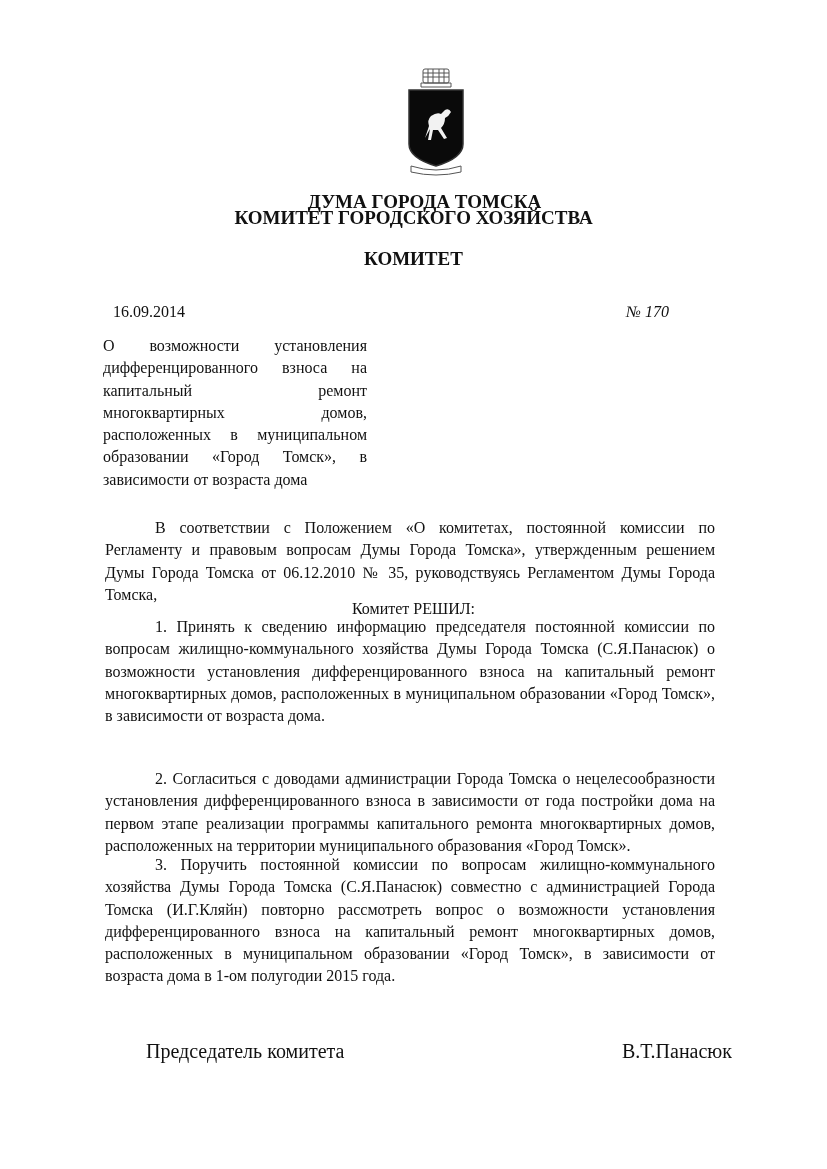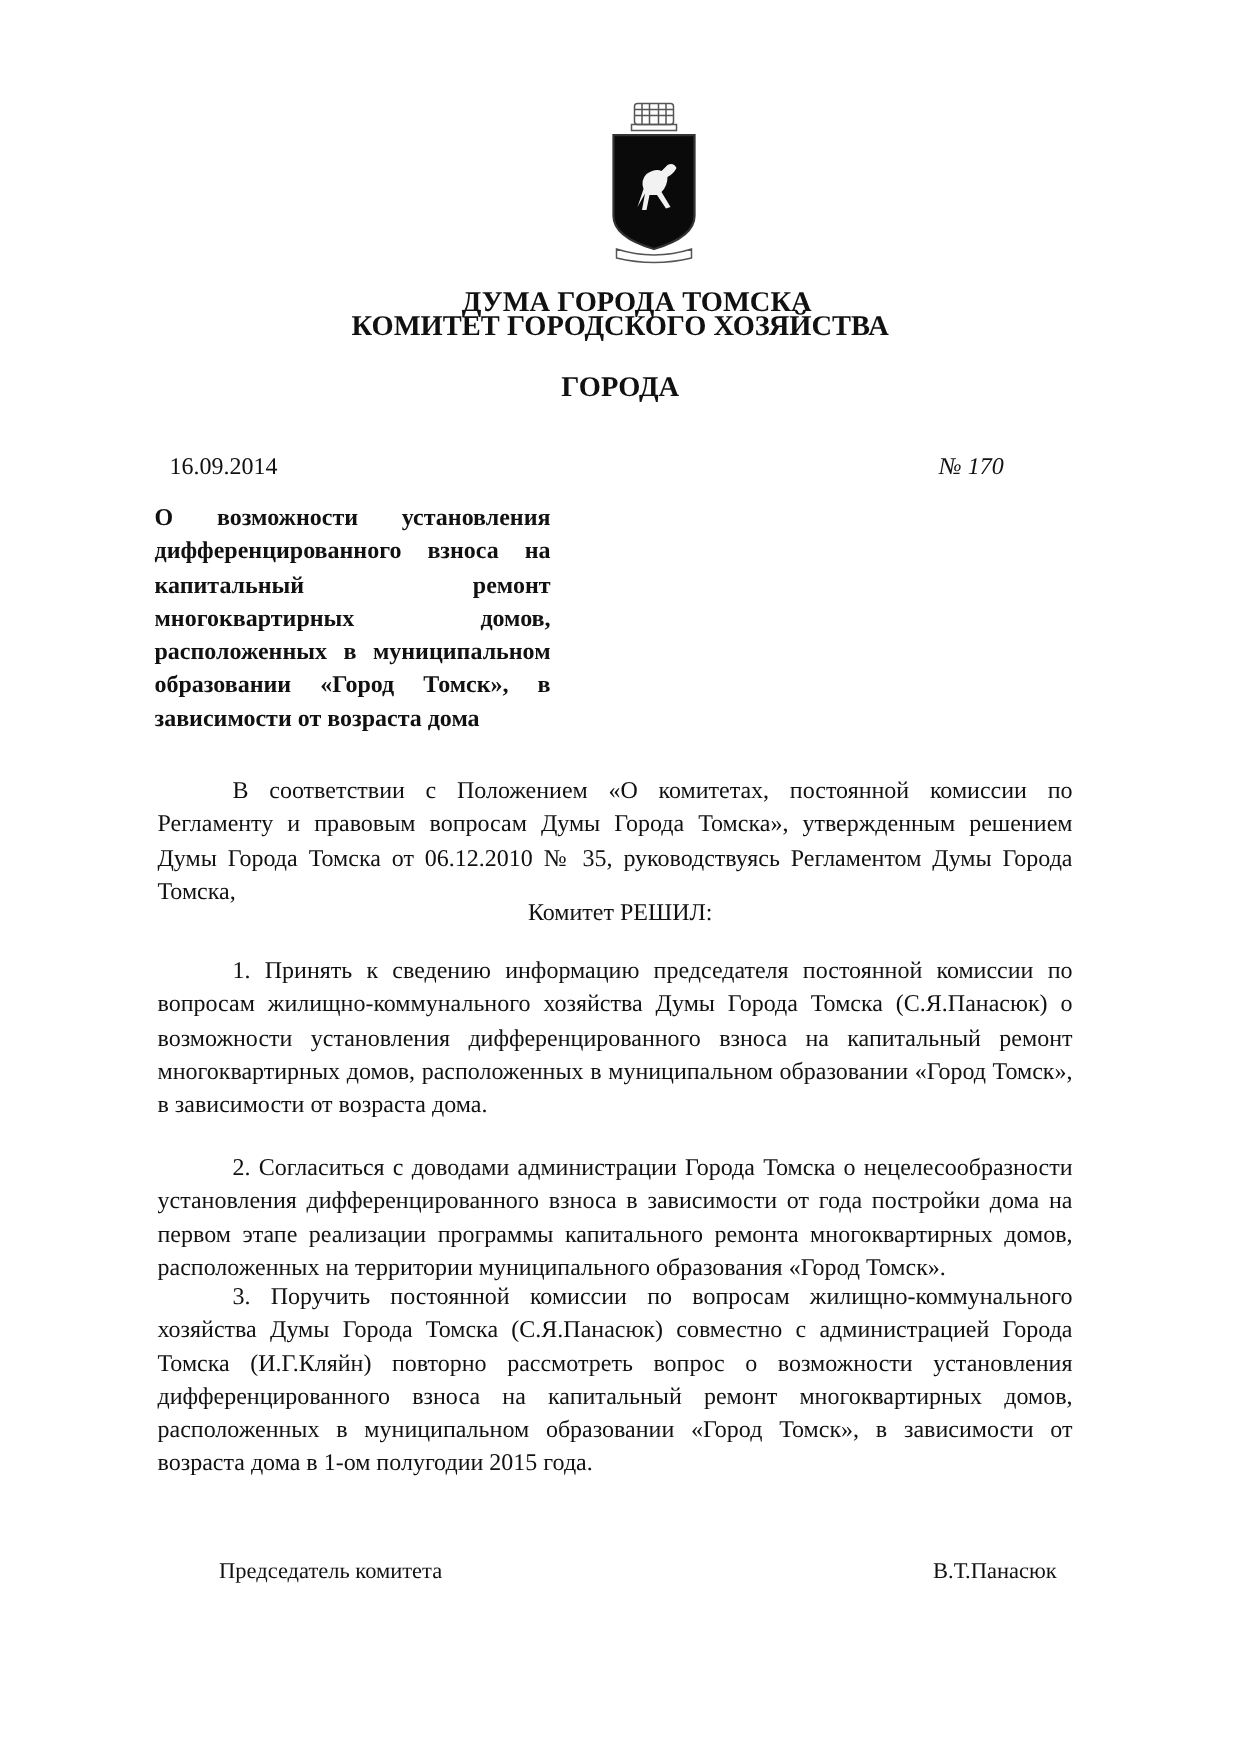--- a/index.html
+++ b/index.html
@@ -1,25 +1,25 @@
 <!DOCTYPE html>
 <html><head>
 <meta charset="utf-8">
 <style>
   html, body { margin: 0; padding: 0; background: #ffffff; }
   body { width: 827px; height: 1169px; position: relative; overflow: hidden;
          font-family: "Liberation Serif", serif; color: #111; }
   .emblem { position: absolute; left: 403px; top: 66px; width: 66px; height: 110px; }
   .h1 { position: absolute; left: 0; width: 827px; text-align: center; font-weight: bold; font-size: 19px; }
   .meta { position: absolute; top: 303px; font-size: 16px; }
-  .subject { position: absolute; left: 103px; top: 335px; width: 264px; font-weight: bold; font-size: 16px;
+  .subject { position: absolute; left: 103px; top: 335px; width: 264px; font-weight: normal; font-size: 16px;
              line-height: 22.3px; text-align: justify; }
   .para { position: absolute; left: 105px; width: 610px; font-size: 16px; line-height: 22.3px; text-align: justify; text-indent: 50px; }
   .center { position: absolute; left: 0; width: 827px; text-align: center; font-size: 16px; }
-  .sig { position: absolute; top: 1040px; font-size: 15px; }
+  .sig { position: absolute; top: 1040px; font-size: 20px; }
 </style>
 </head>
 <body>
 
 <svg class="emblem" viewBox="0 0 66 110">
 
   <g fill="none" stroke="#555" stroke-width="1">
     <rect x="20" y="3" width="26" height="14" rx="2"></rect>
     <path d="M20 7 H46 M20 11 H46 M25 3 V17 M30 3 V17 M36 3 V17 M41 3 V17"></path>
     <path d="M18 17 H48 V21 H18 Z"></path>
@@ -27,29 +27,29 @@
 
   <path d="M6 24 H60 V78 Q60 92 33 100 Q6 92 6 78 Z" fill="#0a0a0a" stroke="#333" stroke-width="1.5"></path>
 
   <path d="M22 72 L26 60 Q24 54 28 50 Q34 46 38 48 L42 44 Q46 42 48 46 Q46 50 42 52 Q42 58 38 62 L44 72 L41 73 L35 64 L30 64 L28 74 L25 74 L27 63 Z" fill="#f2f2f2"></path>
 
   <path d="M8 100 Q33 108 58 100 L58 106 Q33 112 8 106 Z" fill="#fff" stroke="#555" stroke-width="1"></path>
 </svg>
 
 <div class="h1" style="top:191px;padding-left:11px;">ДУМА ГОРОДА ТОМСКА</div>
 <div class="h1" style="top:207px;">КОМИТЕТ ГОРОДСКОГО ХОЗЯЙСТВА</div>
-<div class="h1" style="top:248px;">ГОРОДА</div>
+<div class="h1" style="top:248px;">КОМИТЕТ</div>
 
 <div class="meta" style="left:113px;text-align:right;">16.09.2014</div>
 <div class="meta" style="left:626px;font-style:italic;">№ 170</div>
 
 <div class="subject">О возможности установления дифференцированного взноса на капитальный ремонт многоквартирных домов, расположенных в муниципальном образовании «Город Томск», в зависимости от возраста дома</div>
 
 <div class="para" style="top:517px;">В соответствии с Положением «О комитетах, постоянной комиссии по Регламенту и правовым вопросам Думы Города Томска», утвержденным решением Думы Города Томска от 06.12.2010 № 35, руководствуясь Регламентом Думы Города Томска,</div>
 
 <div class="center" style="top:600px;">Комитет РЕШИЛ:</div>
 
-<div class="para" style="top:637px;">1. Принять к сведению информацию председателя постоянной комиссии по вопросам жилищно-коммунального хозяйства Думы Города Томска (С.Я.Панасюк) о возможности установления дифференцированного взноса на капитальный ремонт многоквартирных домов, расположенных в муниципальном образовании «Город Томск», в зависимости от возраста дома.</div>
+<div class="para" style="top:616px;">1. Принять к сведению информацию председателя постоянной комиссии по вопросам жилищно-коммунального хозяйства Думы Города Томска (С.Я.Панасюк) о возможности установления дифференцированного взноса на капитальный ремонт многоквартирных домов, расположенных в муниципальном образовании «Город Томск», в зависимости от возраста дома.</div>
 <div class="para" style="top:768px;">2. Согласиться с доводами администрации Города Томска о нецелесообразности установления дифференцированного взноса в зависимости от года постройки дома на первом этапе реализации программы капитального ремонта многоквартирных домов, расположенных на территории муниципального образования «Город Томск».</div>
 <div class="para" style="top:854px;">3. Поручить постоянной комиссии по вопросам жилищно-коммунального хозяйства Думы Города Томска (С.Я.Панасюк) совместно с администрацией Города Томска (И.Г.Кляйн) повторно рассмотреть вопрос о возможности установления дифференцированного взноса на капитальный ремонт многоквартирных домов, расположенных в муниципальном образовании «Город Томск», в зависимости от возраста дома в 1-ом полугодии 2015 года.</div>
 
 <div class="sig" style="left:146px;">Председатель комитета</div>
 <div class="sig" style="left:622px;">В.Т.Панасюк</div>
 
 </body></html>

